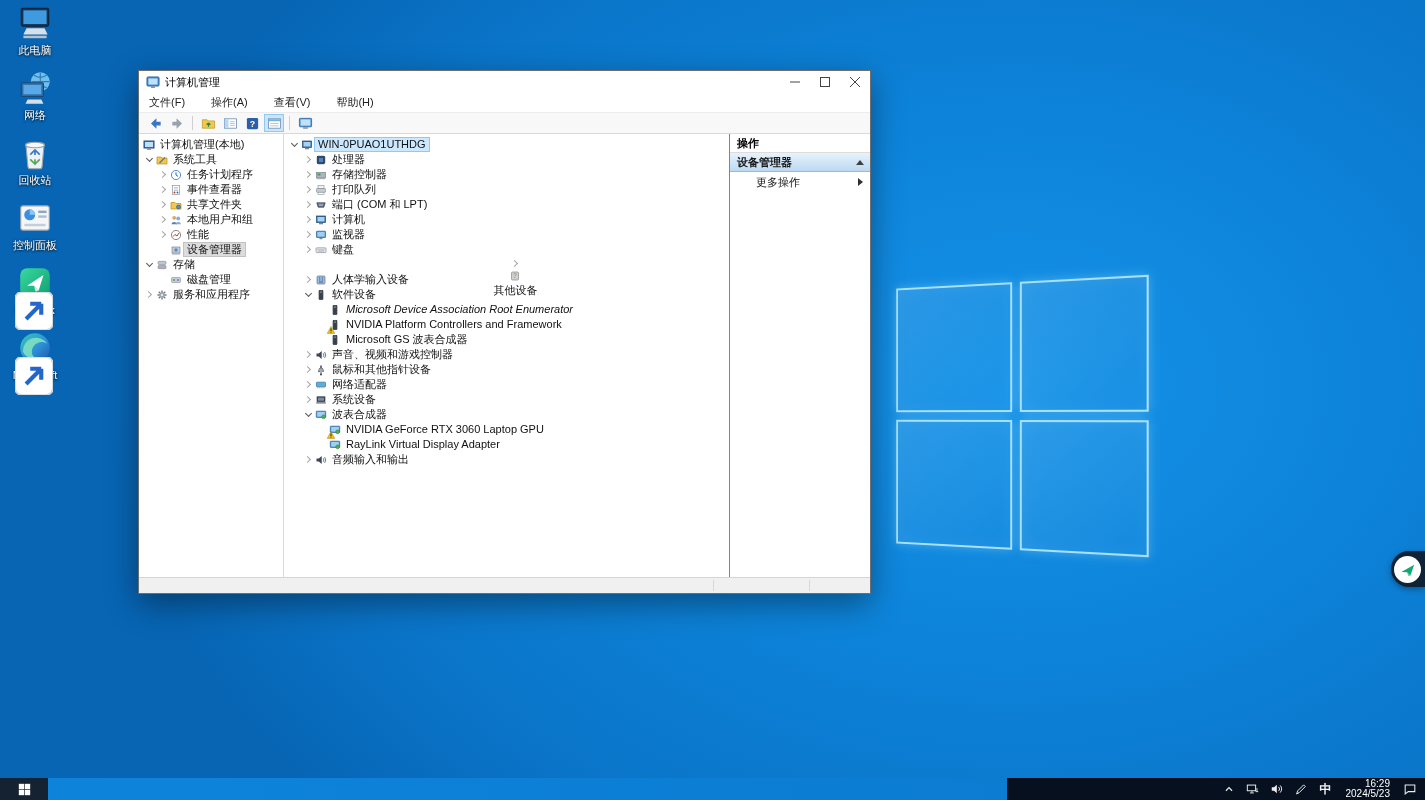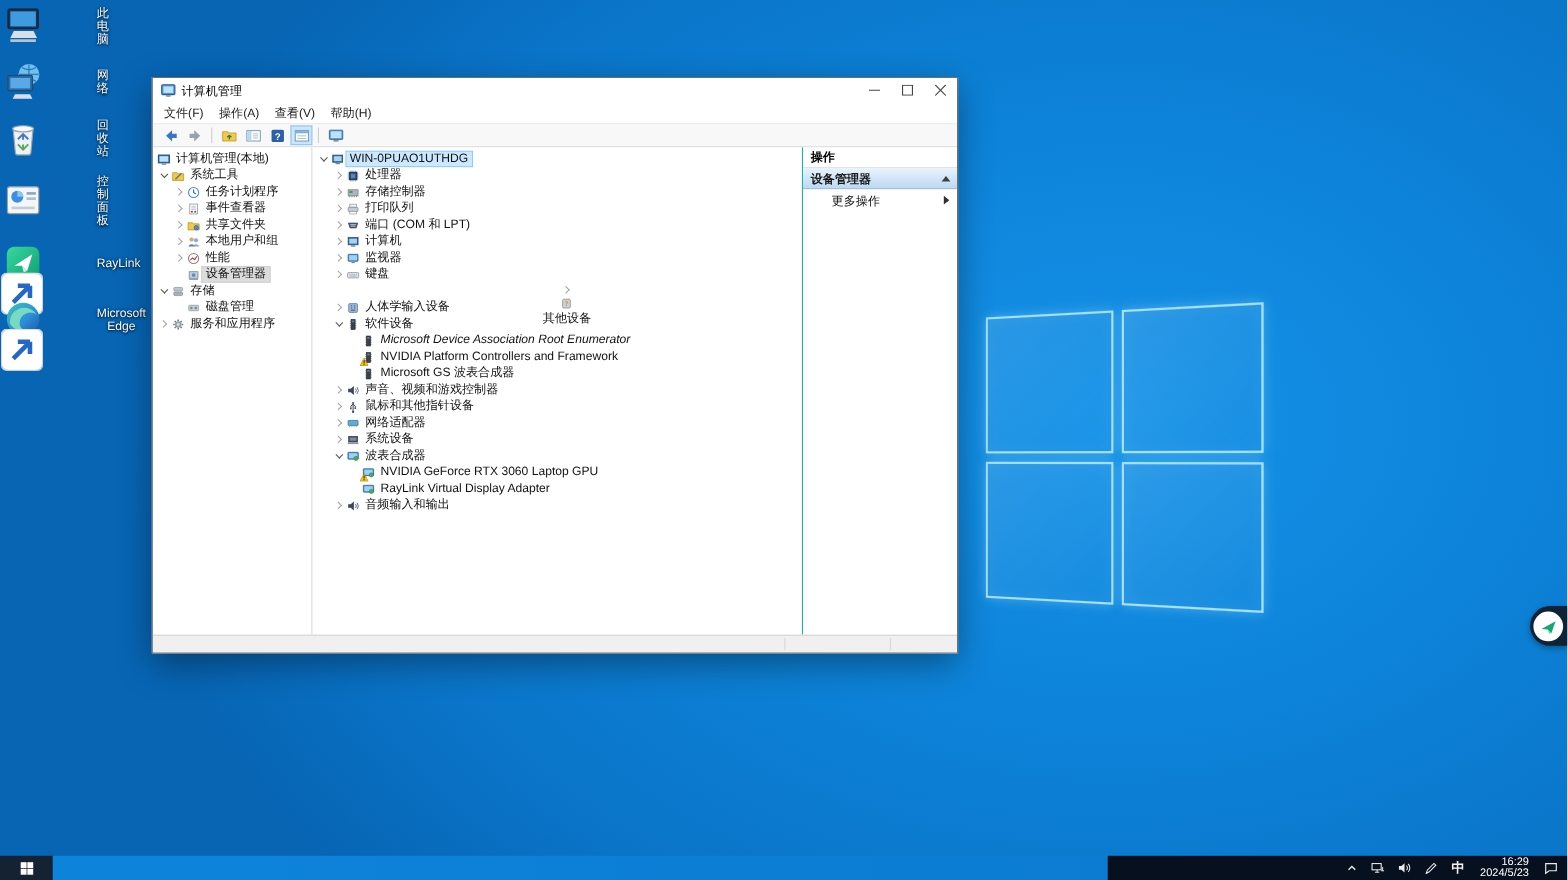--- a/index.html
+++ b/index.html
@@ -17,42 +17,42 @@
     transform: perspective(700px) rotateY(-16deg);
   }
   .win-logo .pane {
     border:2px solid rgba(190,238,255,.85);
     background: linear-gradient(135deg, rgba(255,255,255,.10), rgba(255,255,255,.02));
     box-shadow: 0 0 10px rgba(170,230,255,.35), inset 0 0 18px rgba(255,255,255,.06);
   }
 
   
   .desk-icons { position:absolute; left:2px; top:4px; width:66px; display:flex; flex-direction:column; }
-  .desk-item { width:66px; margin-bottom:13px; display:flex; flex-direction:row; align-items:center; cursor:default;gap:48px; }
+  .desk-item { width:66px; margin-bottom:13px; display:flex; flex-direction:column; align-items:center; cursor:default; }
   .desk-item .dicon { position:relative; width:38px; height:38px; display:flex; align-items:center; justify-content:center; }
   .desk-item .dicon svg { width:38px; height:38px; }
   .desk-item .badge { position:absolute; left:-1px; bottom:-1px; width:11px; height:11px; }
   .desk-item .dlabel {
     margin-top:2px; font-size:11px; color:#fff; text-align:center; line-height:12px;
     text-shadow: 0 1px 2px rgba(0,0,0,.75), 0 0 3px rgba(0,0,0,.5); max-width:64px;
   }
 
   
   .mmc-window {
     position:absolute; left:138px; top:70px; width:733px; height:524px;
     background:#fff; border:1px solid #6e6e6e; box-shadow: 0 10px 30px rgba(0,0,0,.4);
     display:flex; flex-direction:column; font-size:11px;
   }
   .titlebar { height:22px; background:#fff; display:flex; align-items:center; flex:0 0 auto; }
   .titlebar .app-ico { width:14px; height:14px; margin:0 5px 0 7px; }
   .titlebar .app-ico svg { width:14px; height:14px; }
   .titlebar .ttl { flex:1; font-size:11px; color:#000; }
   .cap-btn { width:30px; height:22px; display:flex; align-items:center; justify-content:center; color:#444; }
   .cap-btn svg { width:10px; height:10px; }
-  .menubar { height:19px; display:flex; align-items:center; padding-left:3px; background:#fff; flex:0 0 auto; }
+  .menubar { height:19px; display:flex; align-items:center; padding-left:3px; background:#fff; flex:0 0 auto;gap:12px; }
   .menubar .mitem { padding:2px 7px; color:#222; }
   .toolbar { height:22px; display:flex; align-items:center; padding-left:5px; background:#f8f8f8; border-top:1px solid #ececec; border-bottom:1px solid #d9d9d9; flex:0 0 auto; }
   .tb-btn { width:20px; height:18px; display:flex; align-items:center; justify-content:center; margin:0 1px; border:1px solid transparent; }
   .tb-btn svg { width:15px; height:15px; }
   .tb-btn.active { background:#cde6f7; border:1px solid #90c8f0; }
   .tb-sep { width:1px; height:14px; background:#cfcfcf; margin:0 4px; }
 
   .wbody { flex:1; display:flex; min-height:0; background:#fff; }
   .panel-left  { width:145px; border-right:1px solid #d9d9d9; padding-top:3px; overflow:hidden; }
   .panel-mid   { flex:1; border-right:1px solid #14b8a6; padding-top:3px; overflow:hidden; }

